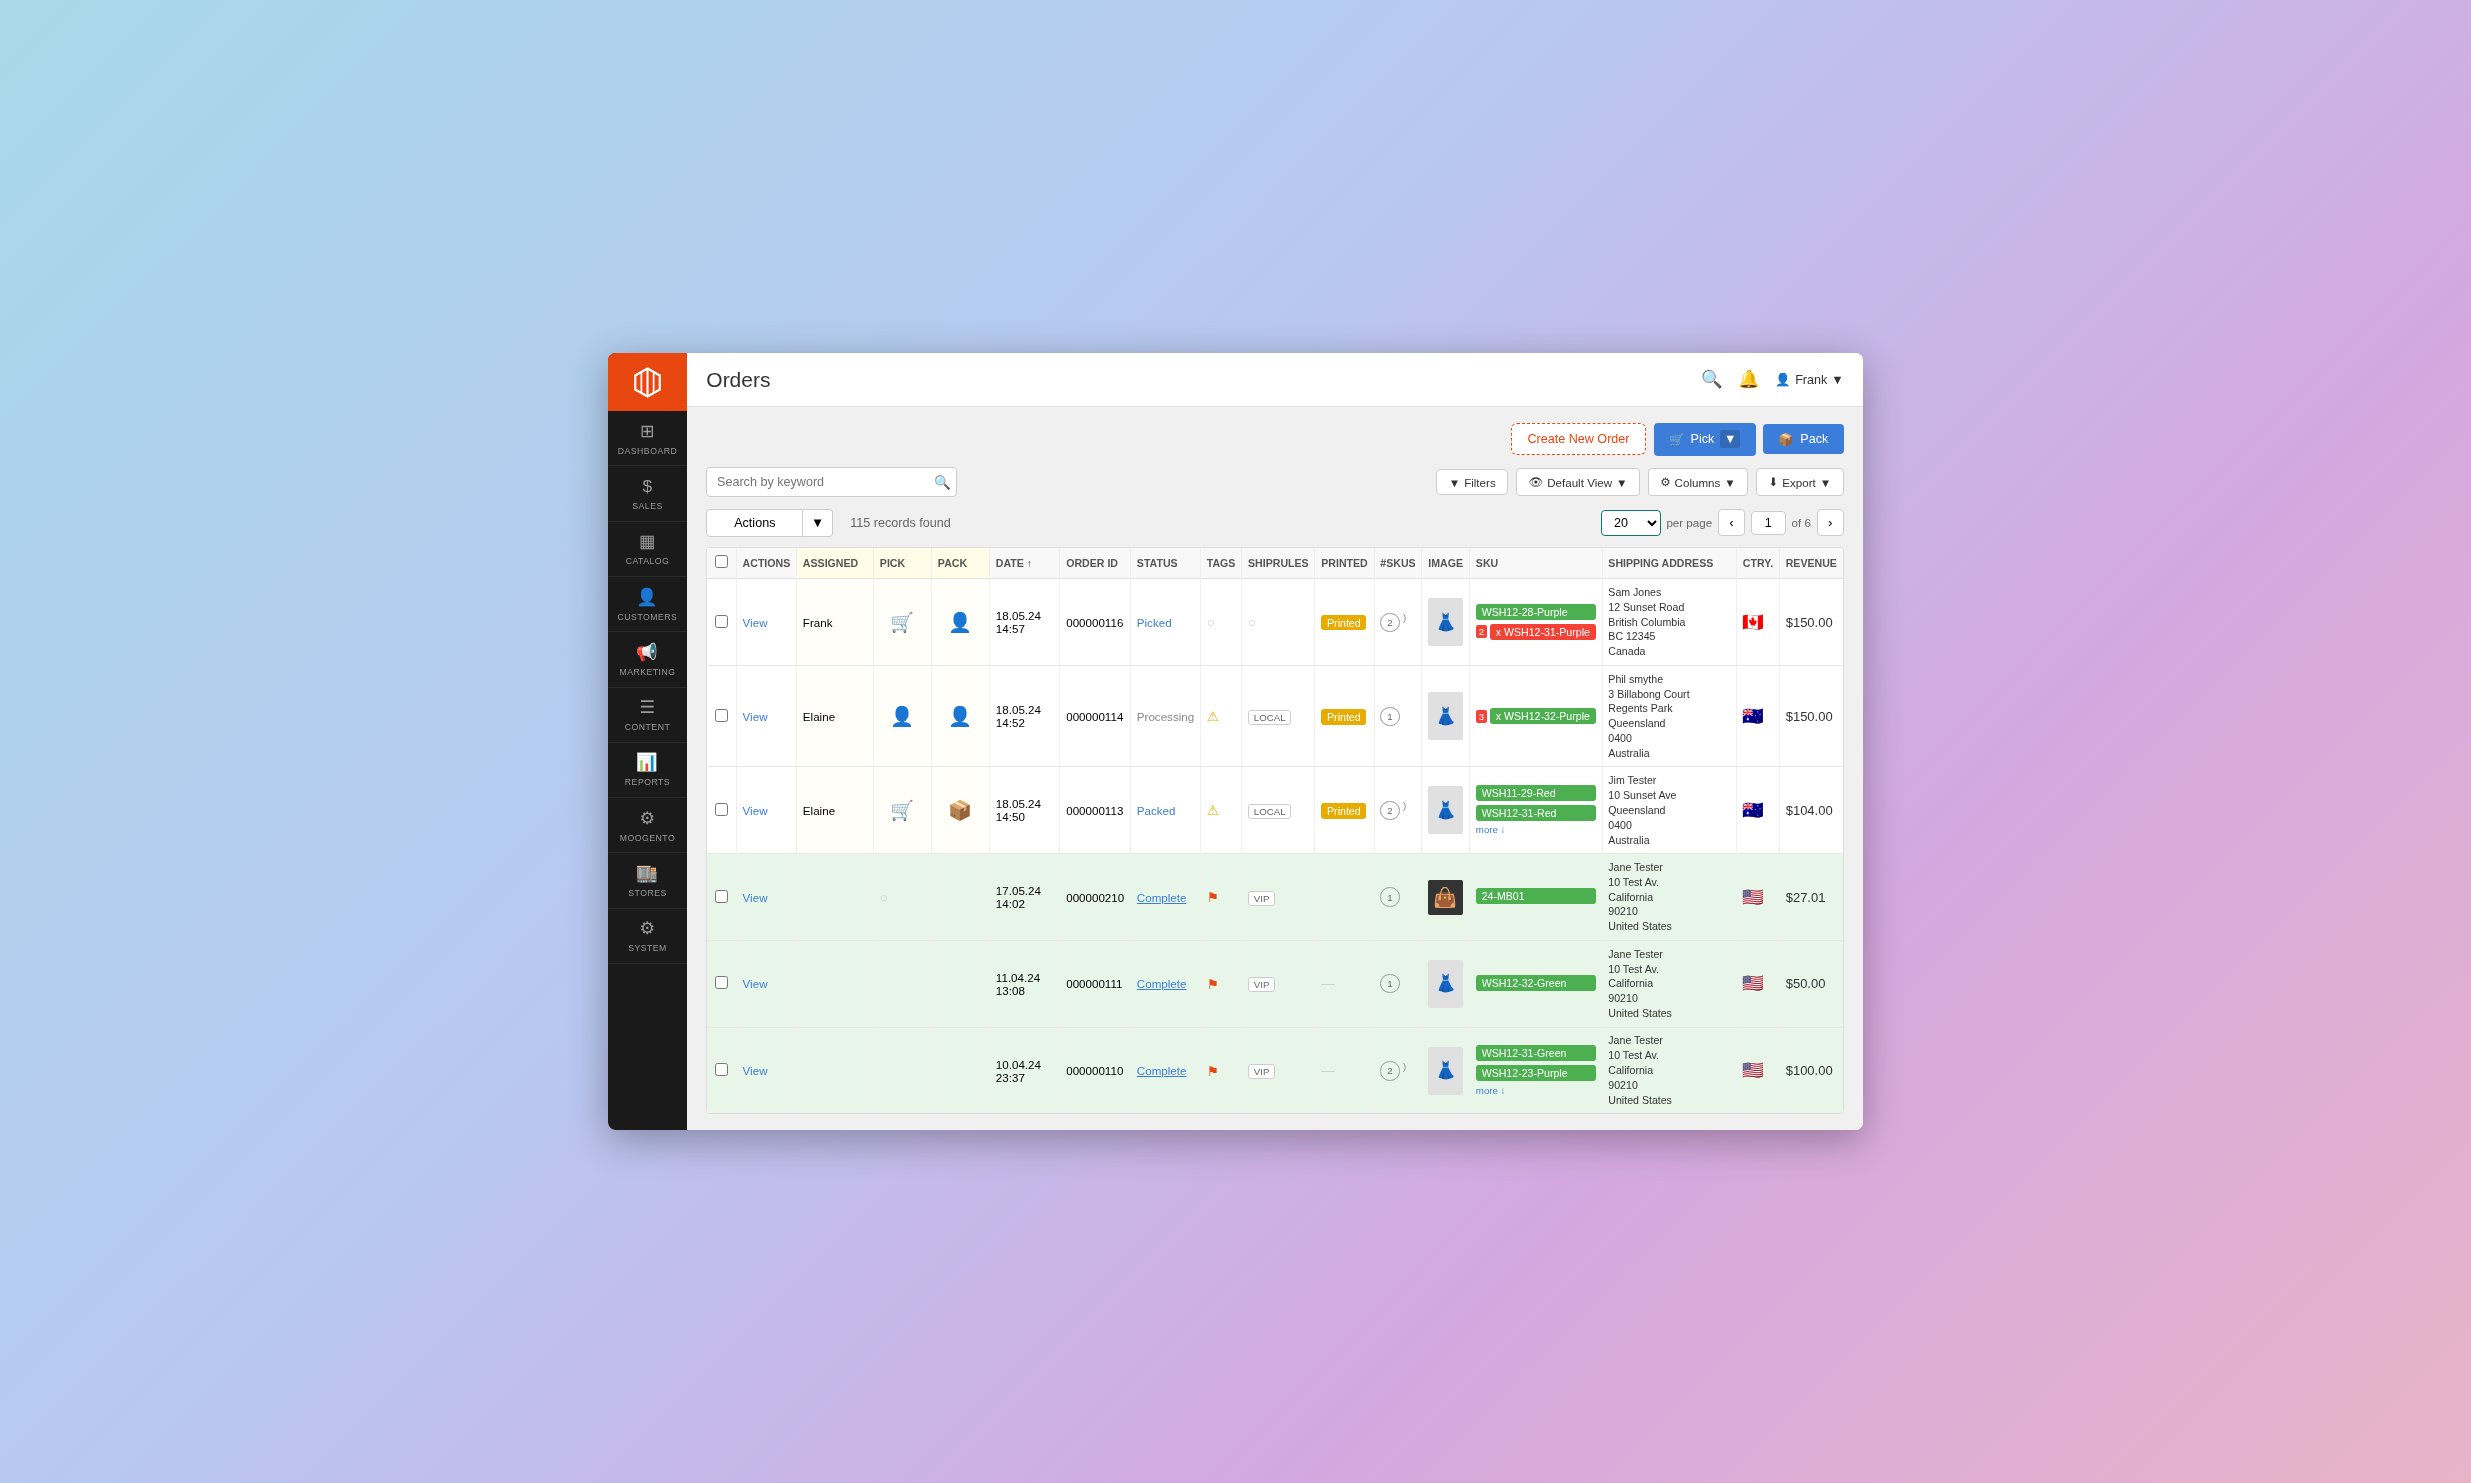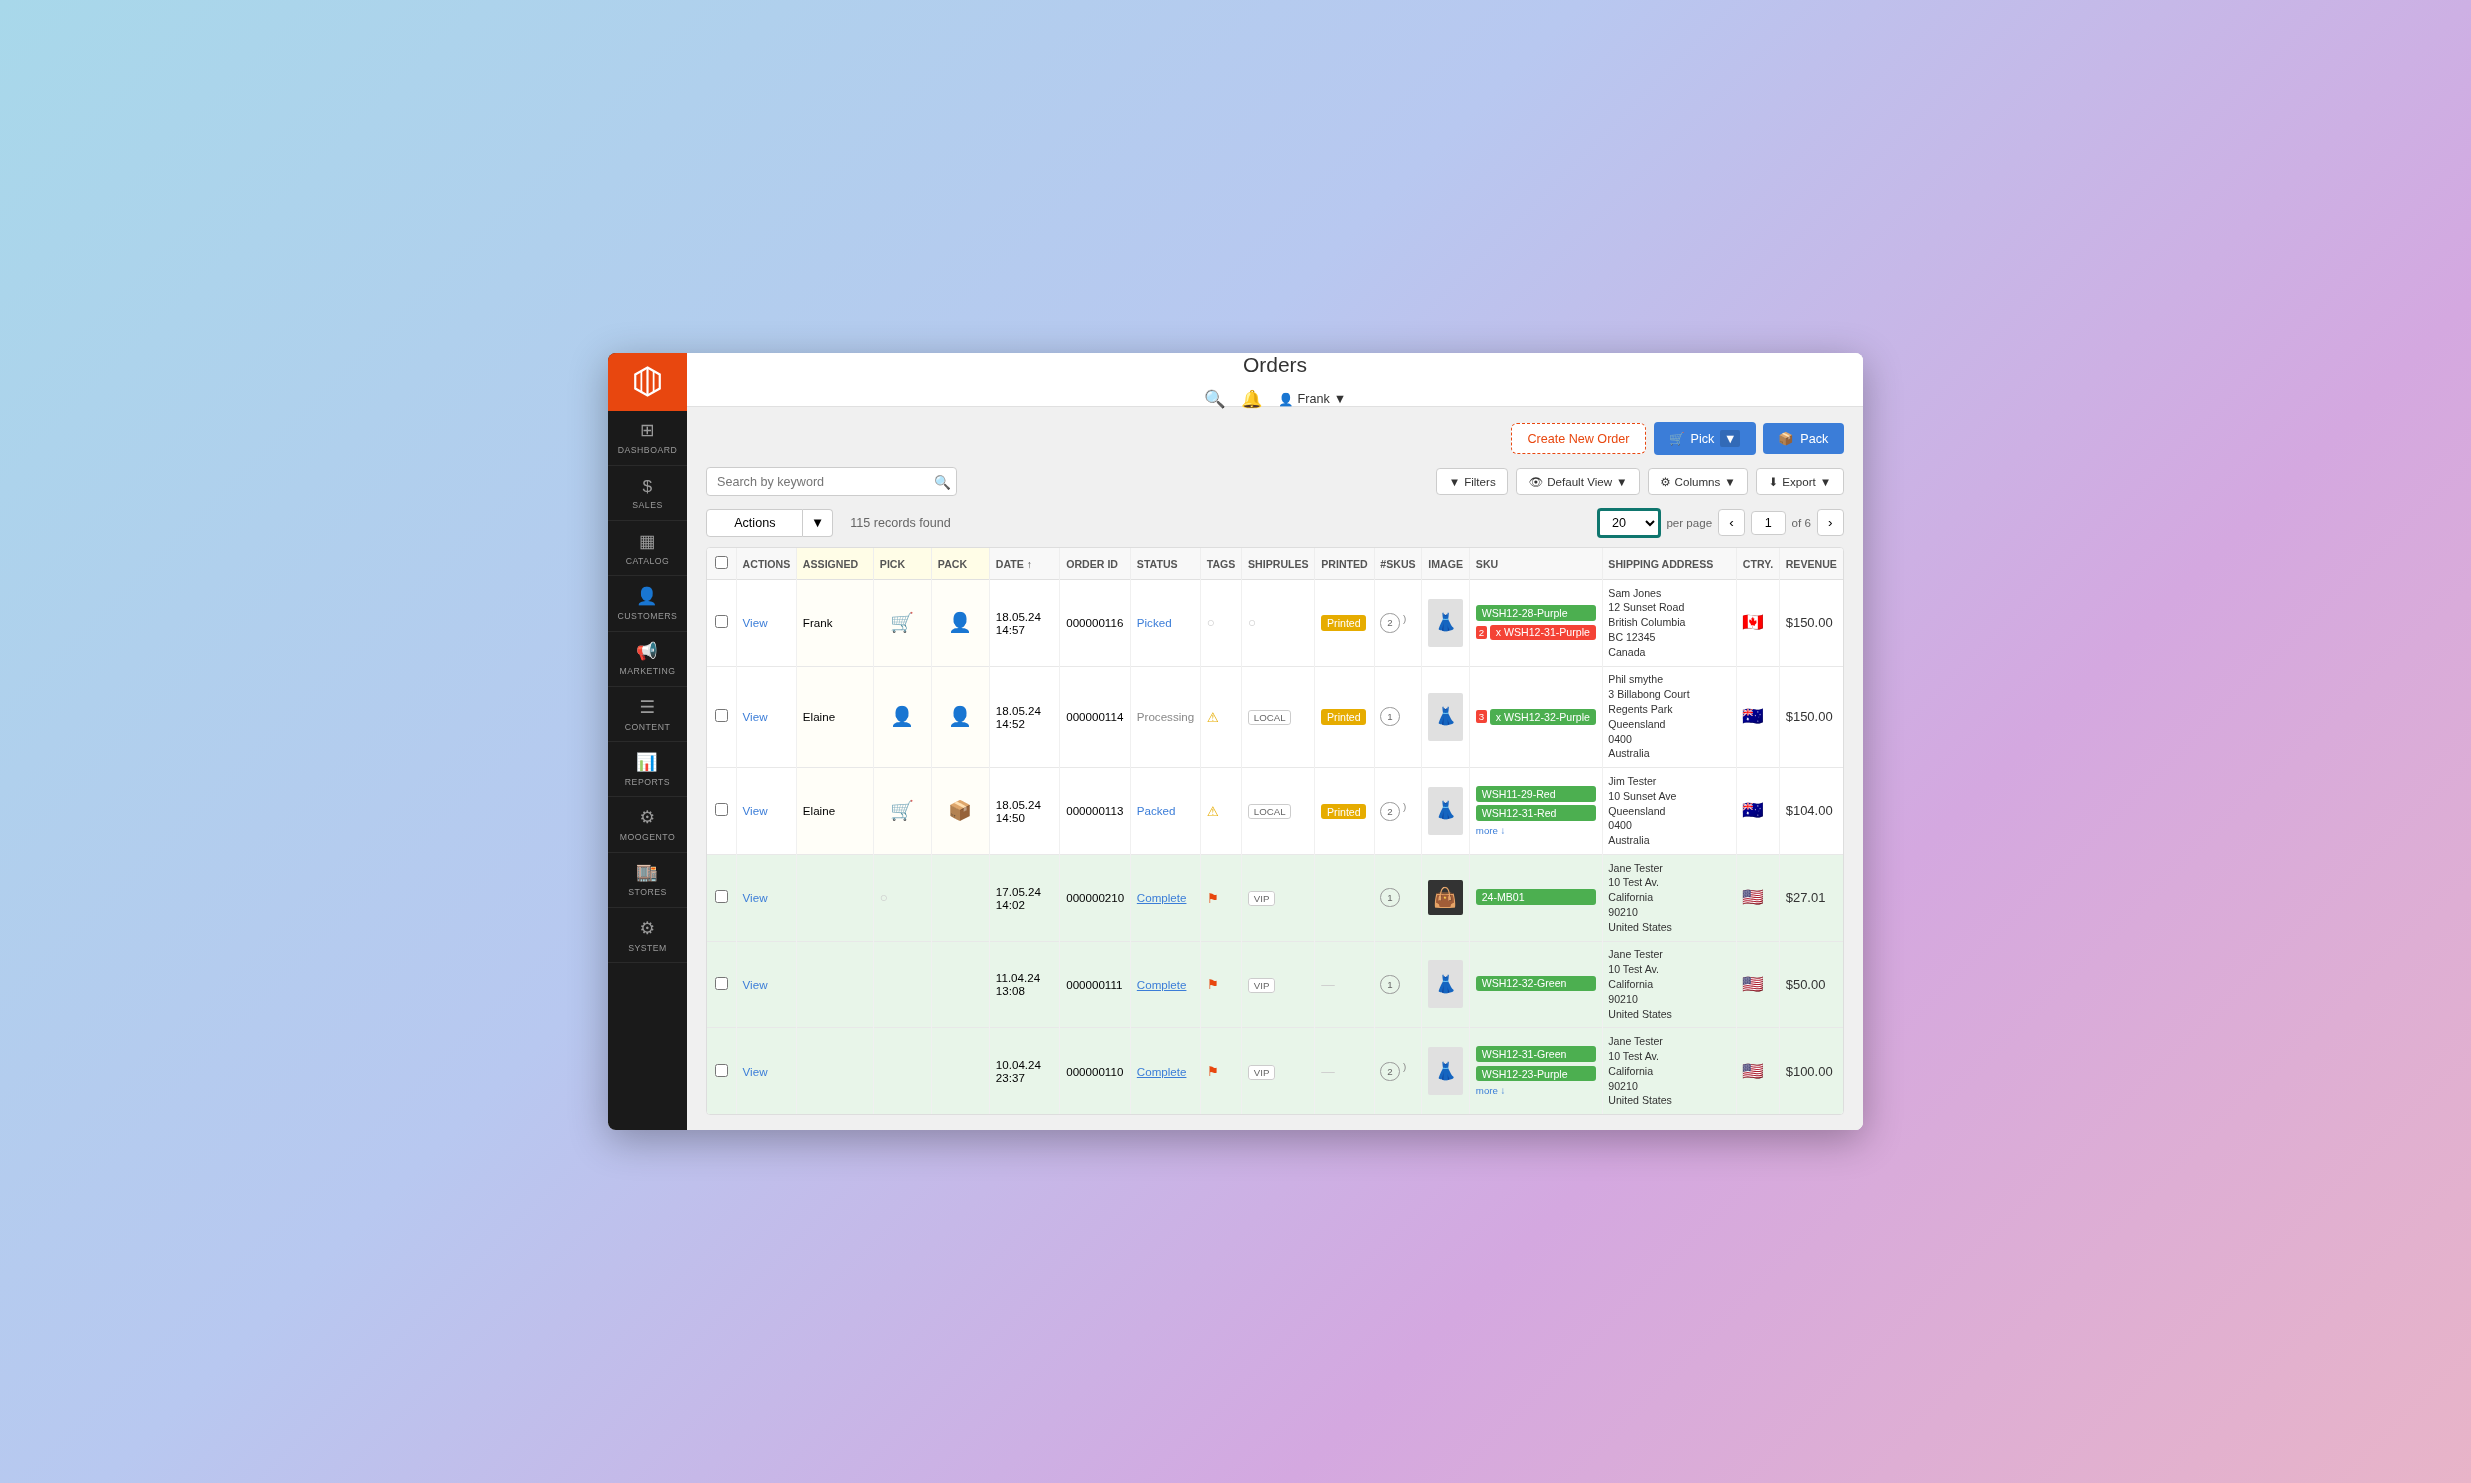--- a/index.html
+++ b/index.html
@@ -66,21 +66,20 @@
     }
     
     .topbar {
       background: #fff;
       height: 54px;
       display: flex;
       align-items: center;
       padding: 0 19.3px;
       border-bottom: 1px solid #e0e0e0;
       gap: 12px;
-      flex-direction: column;
     }
     .page-title {
       font-size: 21px;
       font-weight: 400;
       color: #333;
       flex: 1;
     }
     .topbar-icons { display: flex; align-items: center; gap: 15.4px; }
     .topbar-icon { color: #666; font-size: 17.4px; cursor: pointer; }
     .user-info { display: flex; align-items: center; gap: 3.9px; font-size: 12.6px; color: #333; cursor: pointer; }
@@ -203,21 +202,21 @@
       background: white;
       border: 1px solid #ccc;
       border-left: none;
       padding: 5.8px 7.7px;
       border-radius: 0 3.9px 3.9px 0;
       cursor: pointer;
     }
     .records-count { font-size: 12.6px; color: #666; margin-left: 7.7px; }
     .pagination-wrap { margin-left: auto; display: flex; align-items: center; gap: 5.8px; }
     .page-size-select {
-      border: 3px solid #0f766e;
+      border: 1px solid #0f766e;
       background: white;
       padding: 3.9px 7.7px;
       border-radius: 3.9px;
       font-size: 12.6px;
     }
     .per-page { font-size: 11.6px; color: #666; }
     .page-nav-btn {
       background: white;
       border: 1px solid #ccc;
       width: 27px;

